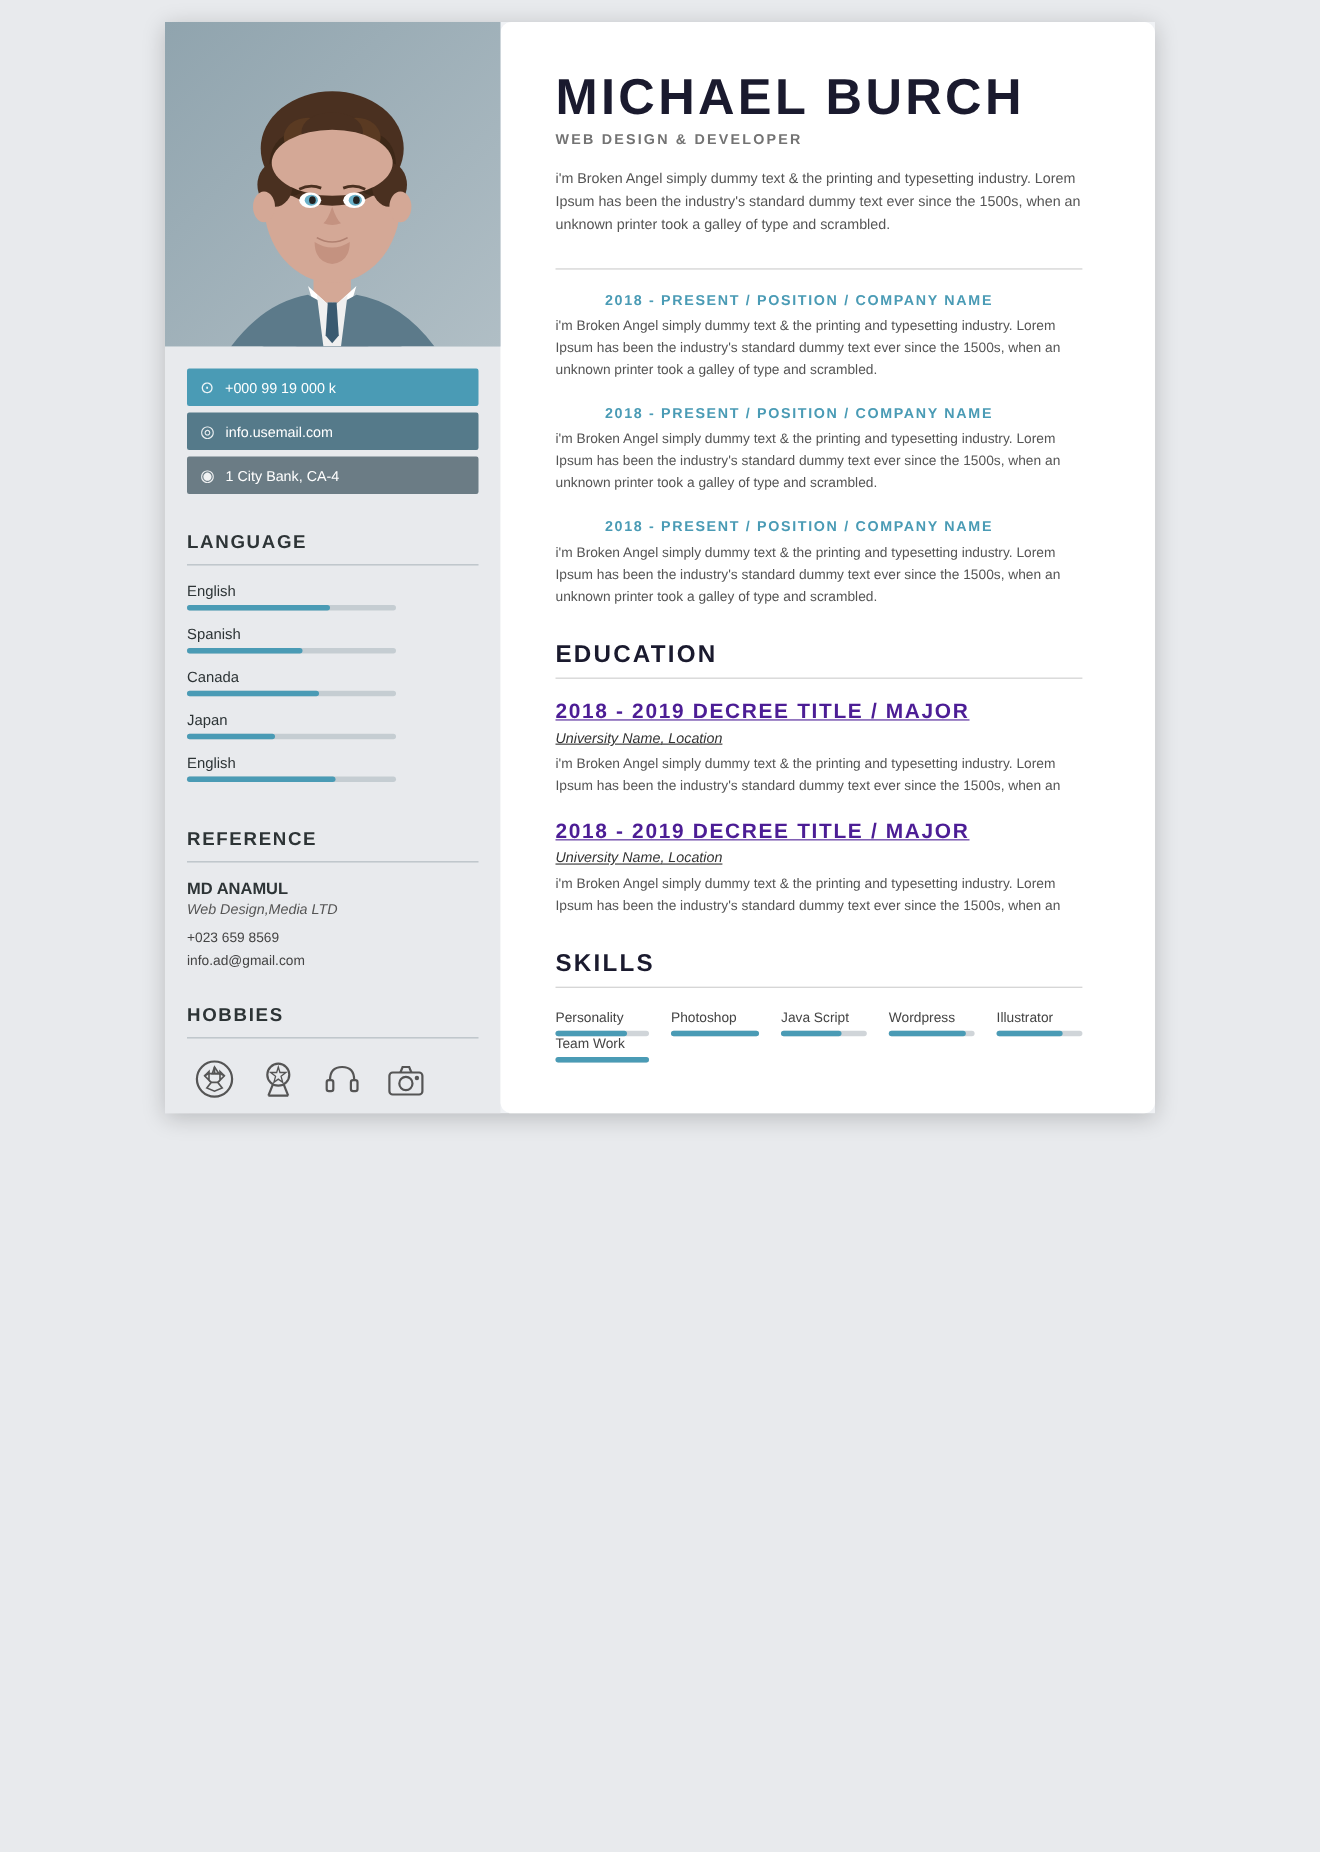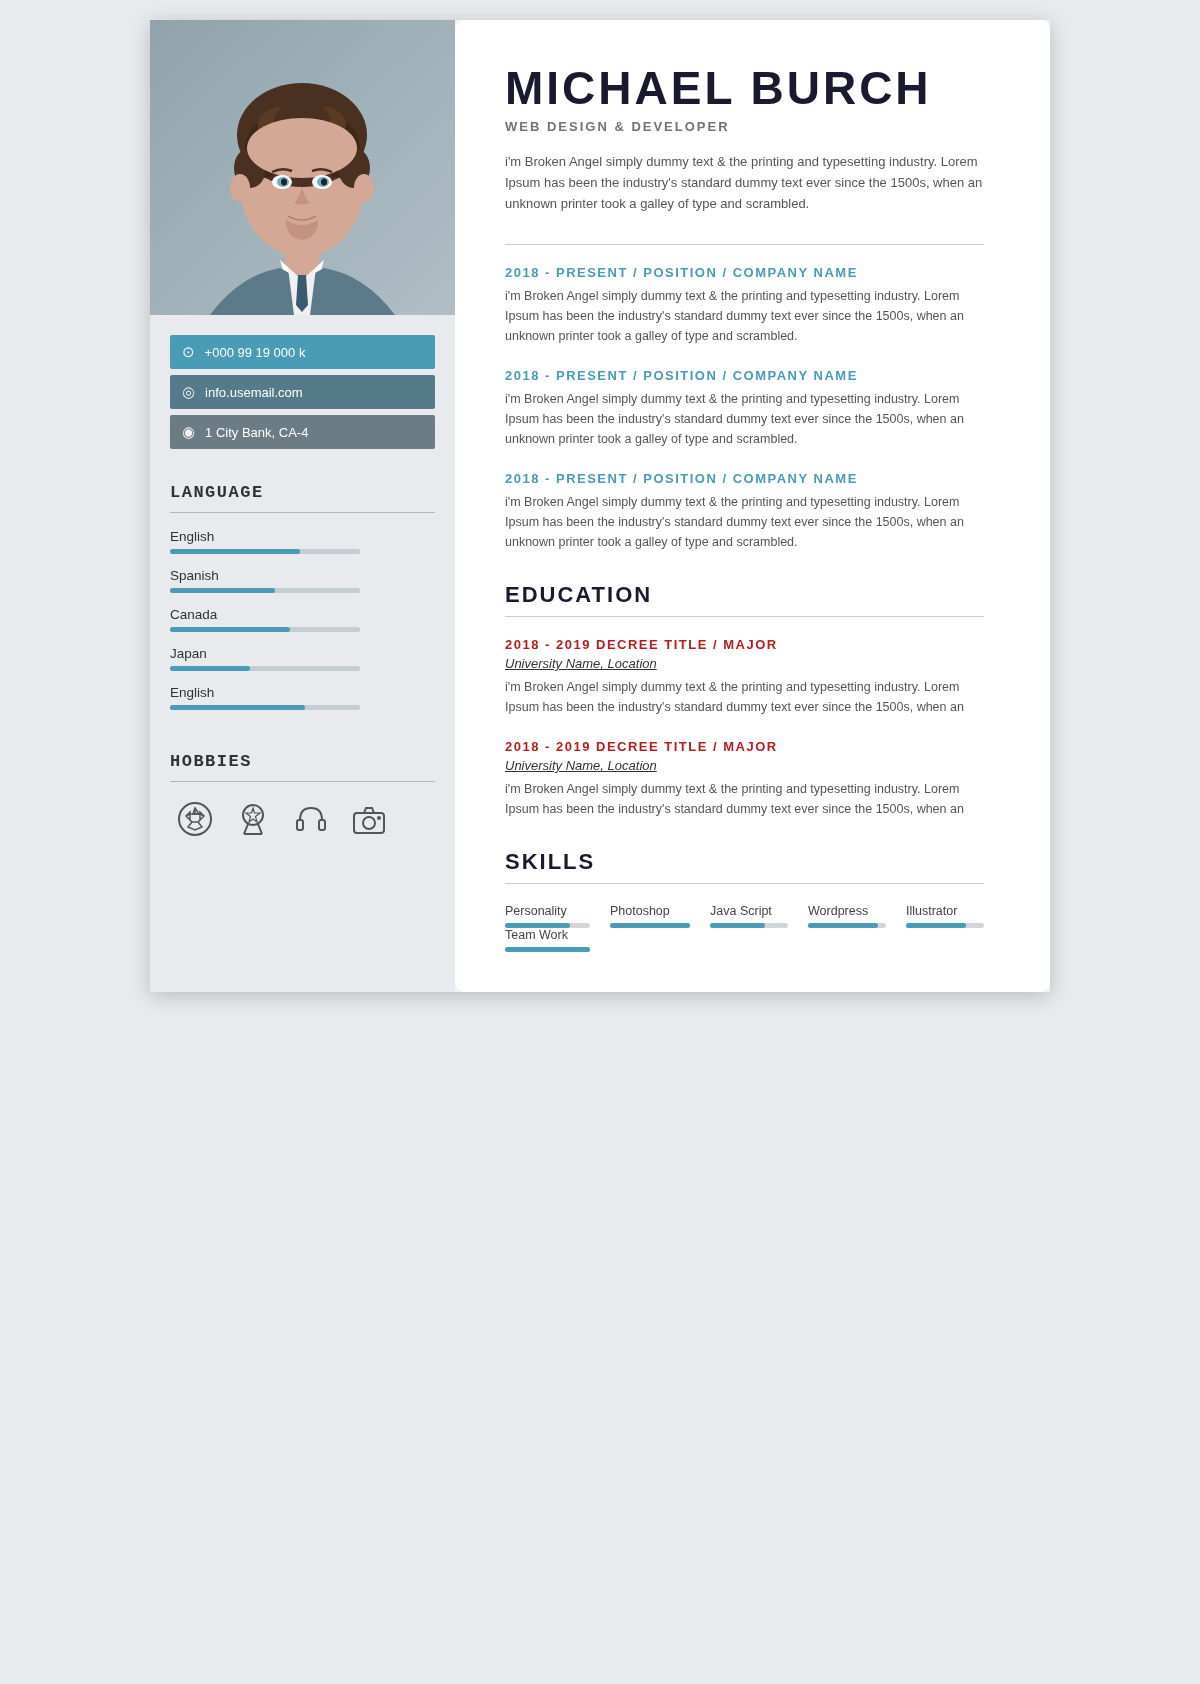--- a/index.html
+++ b/index.html
@@ -64,21 +64,20 @@
     .sidebar-section {
       padding: 18px 20px 10px 20px;
     }
     .sidebar-section-title {
       font-size: 17px;
       font-weight: 700;
       letter-spacing: 1.5px;
       color: #2d3436;
       text-transform: uppercase;
       margin-bottom: 10px;
-      font-family: Liberation Mono, monospace;
     }
     .sidebar-divider {
       border: none;
       border-top: 1.5px solid #b0b8be;
       margin-bottom: 16px;
     }
     .language-item {
       margin-bottom: 14px;
     }
     .language-label {
@@ -175,36 +174,38 @@
     .experience-entry {
       margin-bottom: 22px;
     }
     .experience-heading {
       font-size: 13px;
       font-weight: 700;
       letter-spacing: 1.5px;
       color: #4a9bb5;
       text-transform: uppercase;
       margin-bottom: 6px;
+      margin-left: 45px;
     }
     .experience-text {
       font-size: 12.5px;
       color: #555;
       line-height: 1.6;
     }
     .education-entry {
       margin-bottom: 22px;
     }
     .education-heading {
-      font-size: 13px;
+      font-size: 19px;
       font-weight: 700;
       letter-spacing: 1.5px;
-      color: #b91c1c;
+      color: #4c1d95;
       text-transform: uppercase;
       margin-bottom: 4px;
+      text-decoration: underline;
     }
     .education-subtitle {
       font-style: italic;
       font-size: 13px;
       color: #333;
       margin-bottom: 6px;
       text-decoration: underline;
     }
     .education-text {
       font-size: 12.5px;
@@ -345,20 +346,28 @@
     </div>
           <div class="language-item">
       <div class="language-label">English</div>
       <div class="lang-bar-bg">
         <div class="lang-bar-fill" style="width:135px"></div>
       </div>
     </div>
         </div>
     </div>
 
+    <div class="sidebar-section">
+      <div class="sidebar-section-title">REFERENCE</div>
+      <hr class="sidebar-divider">
+      <div class="reference-name">MD ANAMUL</div>
+      <div class="reference-title">Web Design,Media LTD</div>
+      <div class="reference-contact">+023 659 8569</div>
+      <div class="reference-contact">info.ad@gmail.com</div>
+    </div>
 
     <div class="sidebar-section">
       <div class="sidebar-section-title">HOBBIES</div>
       <hr class="sidebar-divider">
       <div class="hobbies-icons">
         <div class="hobby-icon">
           <svg width="38" height="38" viewBox="0 0 38 38" fill="none" xmlns="http://www.w3.org/2000/svg">
             <circle cx="19" cy="19" r="16" stroke="#555" stroke-width="2"></circle>
             <polygon points="19,8 23,14 17,14" fill="none" stroke="#555" stroke-width="1.5"></polygon>
             <polygon points="10,16 14,12 14,20" fill="none" stroke="#555" stroke-width="1.5"></polygon>

